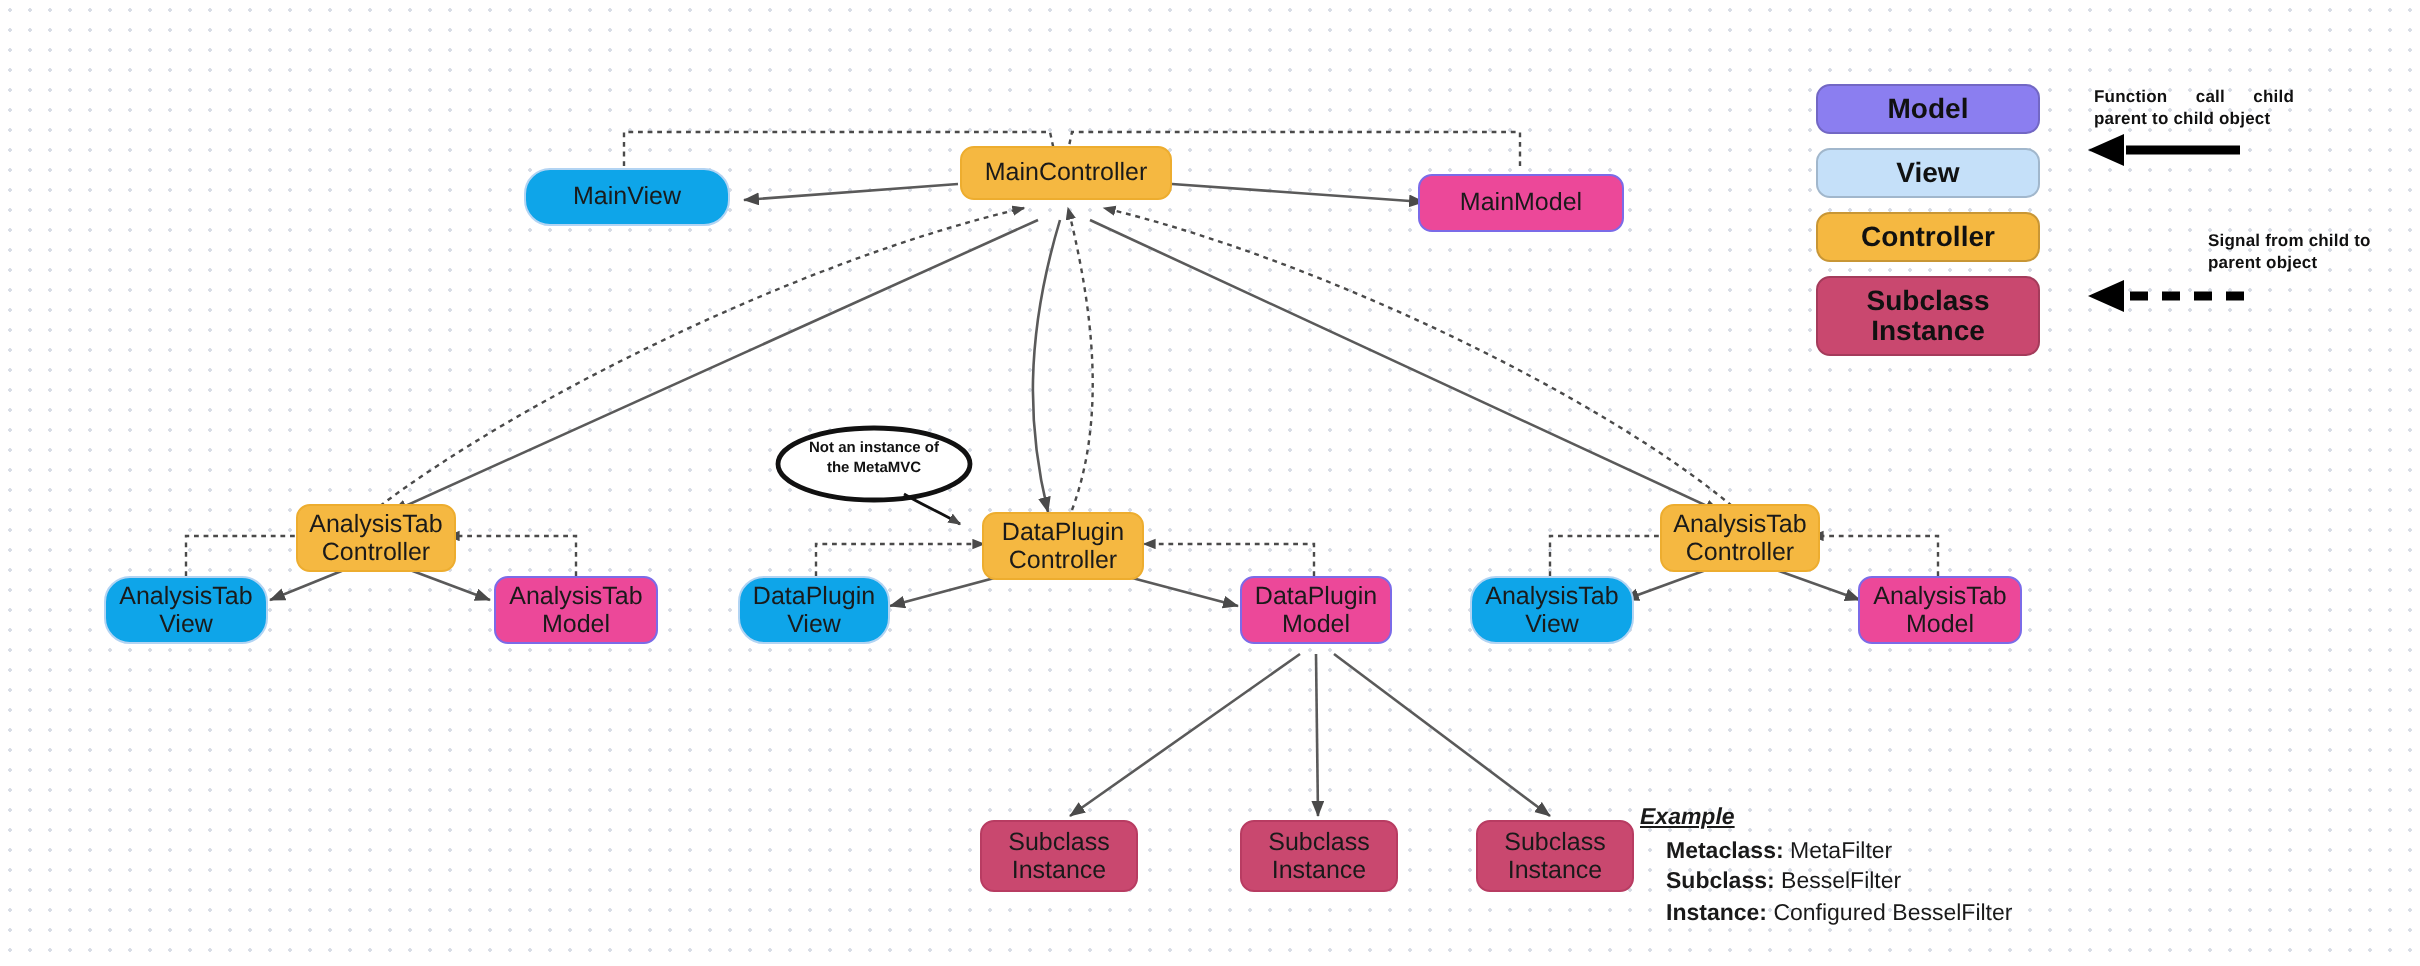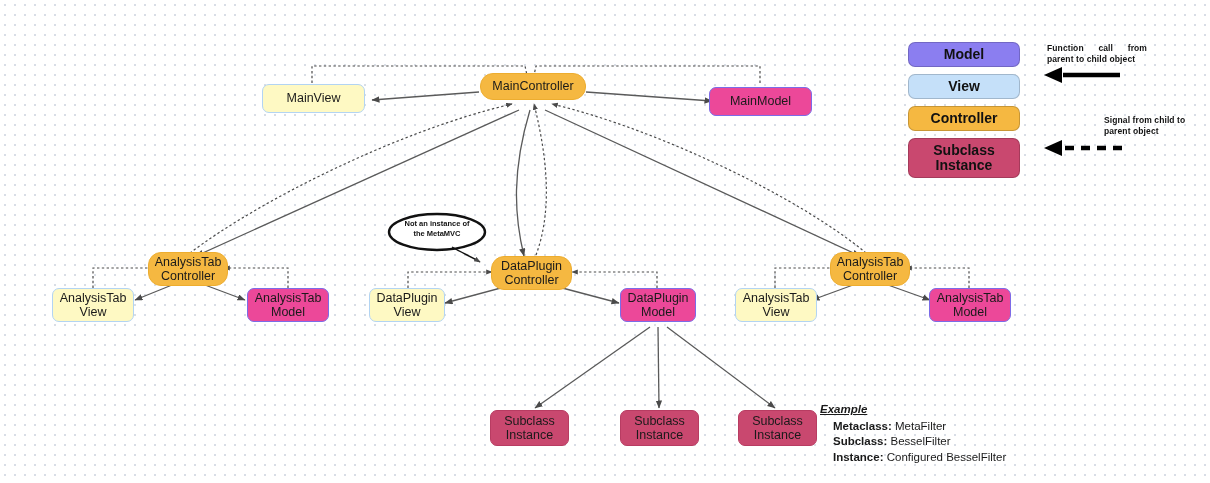--- a/index.html
+++ b/index.html
@@ -21,22 +21,22 @@
     border-radius:7px;
     display:flex;align-items:center;justify-content:center;
     text-align:center;
     line-height:1.15;
     font-size:12.5px;
     color:#1a1a1a;
     border:1px solid rgba(0,0,0,0.18);
     z-index:5;
   }
   .node.model{background:#ec4899;border-color:#7b6be8;}
-  .node.view{background:#fef9c3;border-color:#b2d4f3;}
-  .node.controller{background:#f5b841;border-color:#edad2f;border-radius:13px;}
+  .node.view{background:#0ea5e9;border-color:#b2d4f3;border-radius:13px;}
+  .node.controller{background:#f5b841;border-color:#edad2f;}
   .node.subclass{background:#c9486f;border-color:#b83c62;color:#1a1a1a;}
 
   
   .legend{position:absolute;left:908px;top:42px;width:112px;z-index:6;}
   .legend-item{
     box-sizing:border-box;
     width:112px;
     border-radius:7px;
     display:flex;align-items:center;justify-content:center;
     text-align:center;
@@ -226,21 +226,21 @@
     <div class="legend-item one" style="background:#f5b841;">
       <span>Controller</span>
     </div>
     <div class="legend-item two" style="background:#c9486f;flex-direction:column;">
       <span>Subclass</span>
       <span>Instance</span>
     </div>
   </div>
 
   <div class="arrow-legend" id="legend-fn">
-    <div class="cap justify">Function   call   from</div>
+    <div class="cap justify">Function   call   child</div>
     <div class="cap">parent to child object</div>
   </div>
   <div class="arrow-legend" id="legend-sig">
     <div class="cap">Signal from child to</div>
     <div class="cap">parent object</div>
   </div>
 
   <div class="example">
     <span class="ttl">Example</span>
     <span class="row"><b>Metaclass:</b><span> MetaFilter</span></span>

